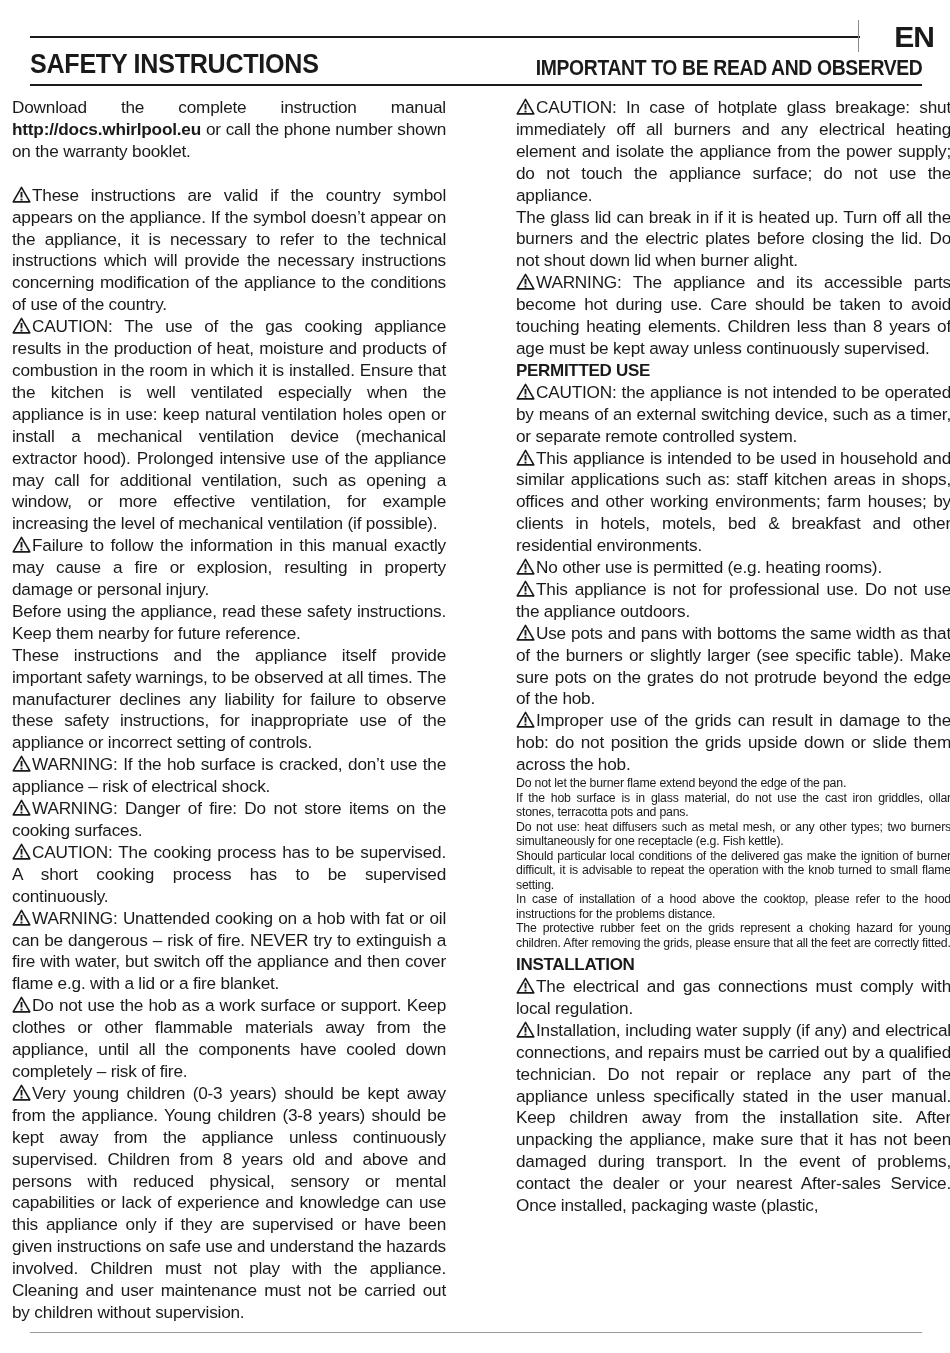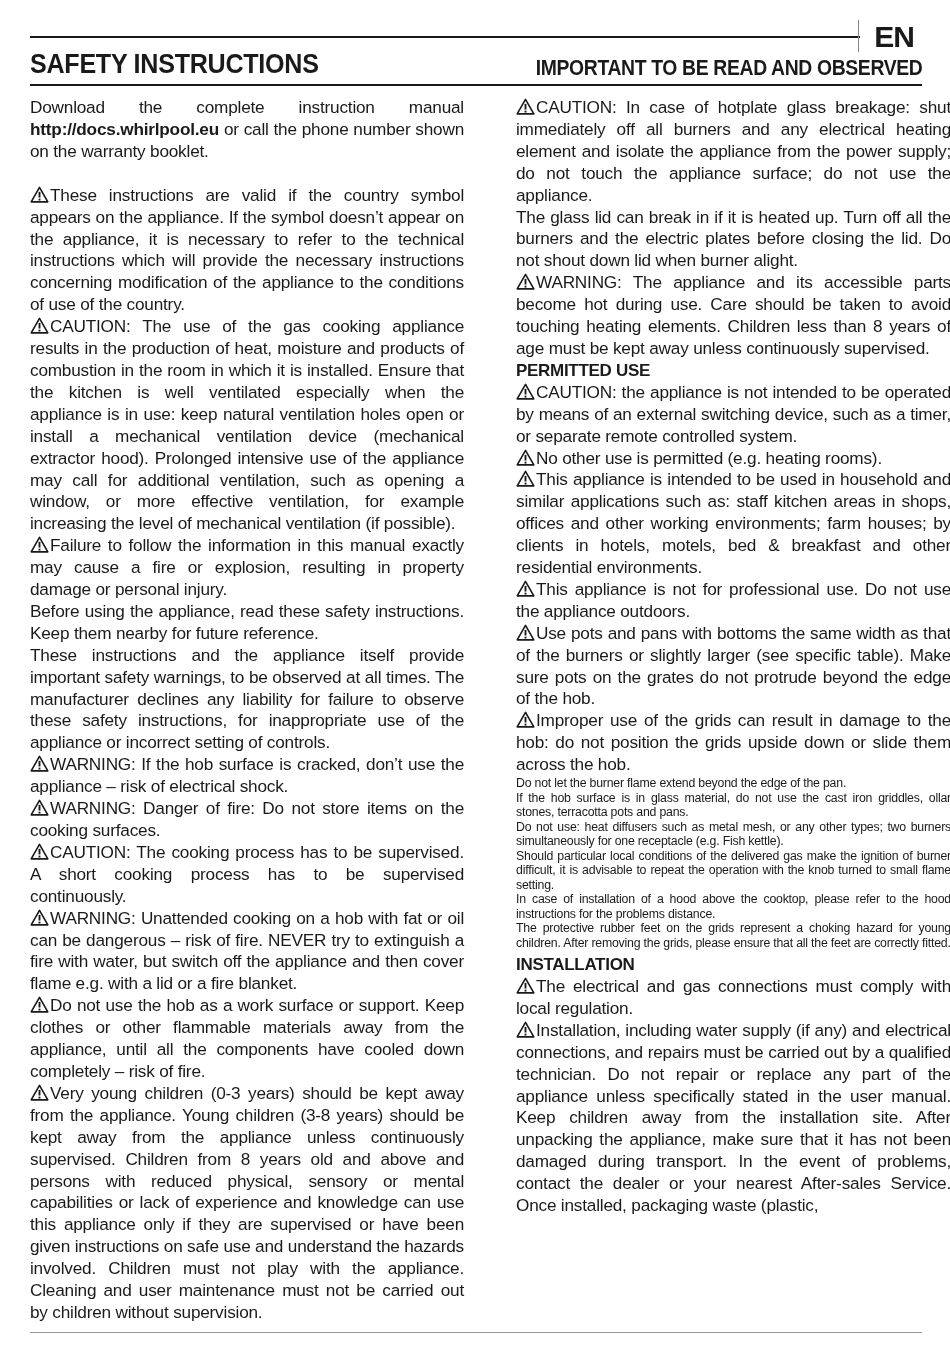--- a/index.html
+++ b/index.html
@@ -9,21 +9,21 @@
   }
   .top-rule {
     position: absolute; left: 30px; top: 36px; width: 830px; height: 0;
     border-top: 2px solid #1a1a1a;
   }
   .top-tick {
     position: absolute; left: 858px; top: 20px; width: 0; height: 32px;
     border-left: 1px solid #888;
   }
   .lang {
-    position: absolute; right: 36px; top: 20px;
+    position: absolute; right: 16px; top: 20px;
     font-family: "Liberation Sans", sans-serif; font-weight: bold;
     font-size: 30px; letter-spacing: -1px; line-height: 34px;
   }
   .title {
     position: absolute; left: 30px; top: 48px;
     font-family: "Liberation Sans", sans-serif; font-weight: bold;
     font-size: 27px; letter-spacing: -0.3px; transform: scaleX(0.93); transform-origin: left;
     line-height: 32px;
   }
   .subtitle {
@@ -35,21 +35,21 @@
   .header-rule {
     position: absolute; left: 30px; top: 84px; width: 892px; height: 0;
     border-top: 2px solid #1a1a1a;
   }
   .col {
     position: absolute; top: 97px;
     font-family: "Liberation Sans", sans-serif;
     font-size: 17.2px; line-height: 21.9px;
     text-align: justify; letter-spacing: -0.2px;
   }
-  .col-left { left: 30px; width: 434px; }
+  .col-left { left: 12px; width: 434px; }
   .col-right { left: 516px; width: 435px; }
   .col p { margin: 0; }
   .gap { height: 22px; }
   .warn {
     display: inline-block; width: 19px; height: 17px; vertical-align: -2px; margin-right: 1px;
   }
   .heading { font-weight: bold; font-size: 17px; letter-spacing: -0.3px; }
   .small {
     font-size: 12.3px; line-height: 14.5px; letter-spacing: -0.2px;
   }
@@ -125,24 +125,24 @@
           <use href="#warn-sym"></use>
         </svg><span>WARNING: The appliance and its accessible parts become hot during use. Care should be taken to avoid touching heating elements. Children less than 8 years of age must be kept away unless continuously supervised.</span></p>
     </div>
   <p class="heading">PERMITTED USE</p>
   <div id="permitted-paras">
       <p><svg class="warn" viewBox="0 0 20 18">
           <use href="#warn-sym"></use>
         </svg><span>CAUTION: the appliance is not intended to be operated by means of an external switching device, such as a timer, or separate remote controlled system.</span></p>
       <p><svg class="warn" viewBox="0 0 20 18">
           <use href="#warn-sym"></use>
-        </svg><span>No other use is permitted (e.g. heating rooms).</span></p>
+        </svg><span>This appliance is intended to be used in household and similar applications such as: staff kitchen areas in shops, offices and other working environments; farm houses; by clients in hotels, motels, bed &amp; breakfast and other residential environments.</span></p>
       <p><svg class="warn" viewBox="0 0 20 18">
           <use href="#warn-sym"></use>
-        </svg><span>This appliance is intended to be used in household and similar applications such as: staff kitchen areas in shops, offices and other working environments; farm houses; by clients in hotels, motels, bed &amp; breakfast and other residential environments.</span></p>
+        </svg><span>No other use is permitted (e.g. heating rooms).</span></p>
       <p><svg class="warn" viewBox="0 0 20 18">
           <use href="#warn-sym"></use>
         </svg><span>This appliance is not for professional use. Do not use the appliance outdoors.</span></p>
       <p><svg class="warn" viewBox="0 0 20 18">
           <use href="#warn-sym"></use>
         </svg><span>Use pots and pans with bottoms the same width as that of the burners or slightly larger (see specific table). Make sure pots on the grates do not protrude beyond the edge of the hob.</span></p>
       <p><svg class="warn" viewBox="0 0 20 18">
           <use href="#warn-sym"></use>
         </svg><span>Improper use of the grids can result in damage to the hob: do not position the grids upside down or slide them across the hob.</span></p>
     </div>

